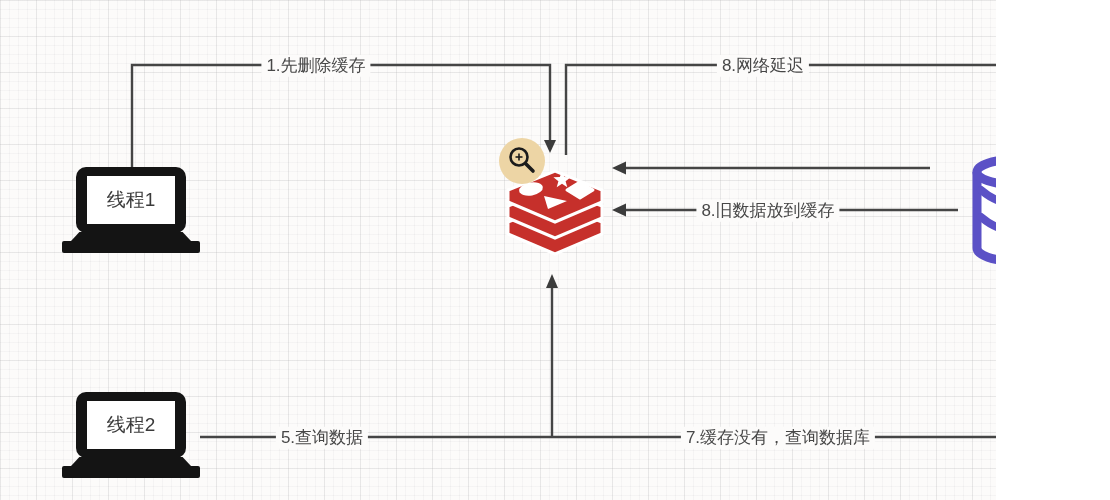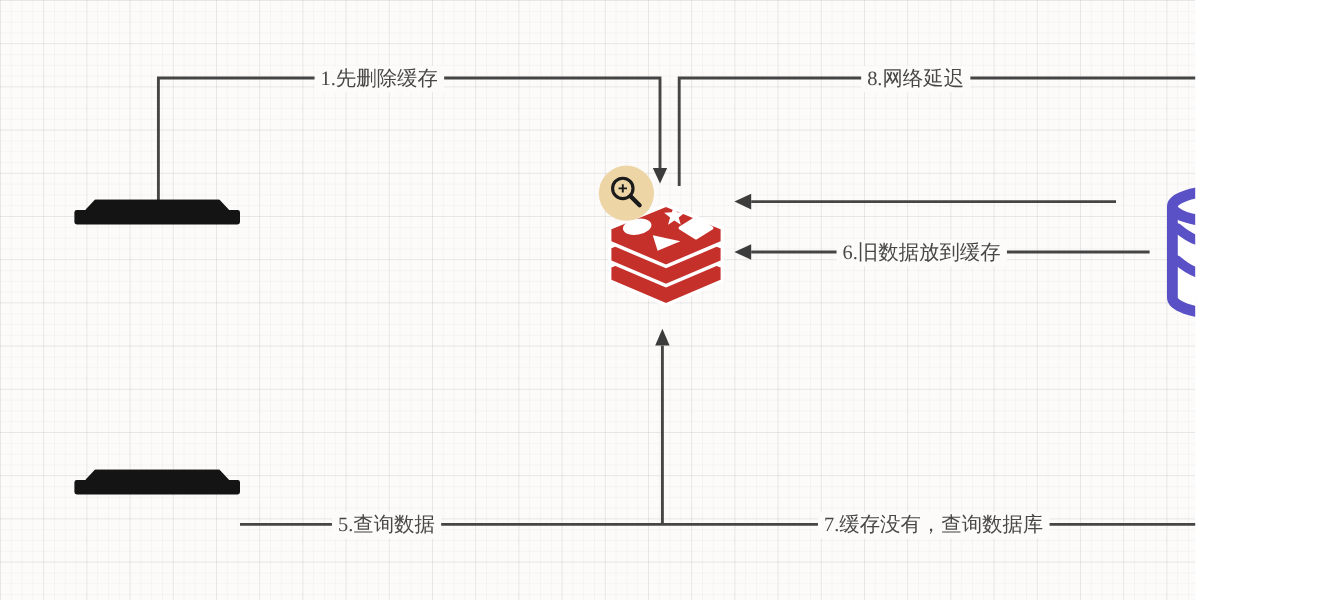--- a/index.html
+++ b/index.html
@@ -20,21 +20,20 @@
     width: 996px;
     height: 500px;
     overflow: hidden;
     background-color: var(--canvas-bg);
     background-image:
       linear-gradient(rgba(185,185,185,0.22) 1px, transparent 1px),
       linear-gradient(90deg, rgba(185,185,185,0.22) 1px, transparent 1px),
       linear-gradient(rgba(185,185,185,0.10) 1px, transparent 1px),
       linear-gradient(90deg, rgba(185,185,185,0.10) 1px, transparent 1px);
     background-size: 36px 36px, 36px 36px, 9px 9px, 9px 9px;
-    font-family: Liberation Serif, serif;
   }
 
   .connectors { position: absolute; left: 0; top: 0; width: 1110px; height: 500px; }
 
   .edge-label {
     position: absolute;
     transform: translate(-50%, -50%);
     background: var(--canvas-bg);
     padding: 1px 5px;
     font-size: 17px;
@@ -100,30 +99,36 @@
       <polygon points="1009,138 1021,138 1015,151"></polygon>
       <polygon points="612,168 626,161.5 626,174.5"></polygon>
       <polygon points="612,210 626,203.5 626,216.5"></polygon>
       <polygon points="546,288 558,288 552,274"></polygon>
       <polygon points="1009,288 1021,288 1015,274"></polygon>
     </g>
   </svg>
 
   <div class="edge-label" style="left:316px; top:66px;">1.先删除缓存</div>
   <div class="edge-label" style="left:763px; top:66px;">8.网络延迟</div>
-  <div class="edge-label" style="left:768px; top:211px;">6.旧数据放到缓存</div>
+  <div class="edge-label" style="left:768px; top:211px;">8.旧数据放到缓存</div>
   <div class="edge-label" style="left:322px; top:438px;">5.查询数据</div>
   <div class="edge-label" style="left:778px; top:438px;">7.缓存没有，查询数据库</div>
 
   <div class="laptop" style="left:62px; top:167px;">
+    <div class="lt-screen">
+      <div class="lt-screen-inner">线程1</div>
+    </div>
     <div class="lt-neck"></div>
     <div class="lt-base"></div>
   </div>
 
   <div class="laptop" style="left:62px; top:392px;">
+    <div class="lt-screen">
+      <div class="lt-screen-inner">线程2</div>
+    </div>
     <div class="lt-neck"></div>
     <div class="lt-base"></div>
   </div>
 
   <svg class="node-icon" style="left:500px; top:164px;" width="110" height="96" viewBox="0 0 110 96">
 
     <polygon points="8,58 55,39 102,58 102,70 55,90 8,70" style="fill:var(--redis-red,#C6302B)" stroke="#ffffff" stroke-width="3"></polygon>
 
     <polygon points="8,42 55,23 102,42 102,54 55,74 8,54" style="fill:var(--redis-red,#C6302B)" stroke="#ffffff" stroke-width="3"></polygon>
 

